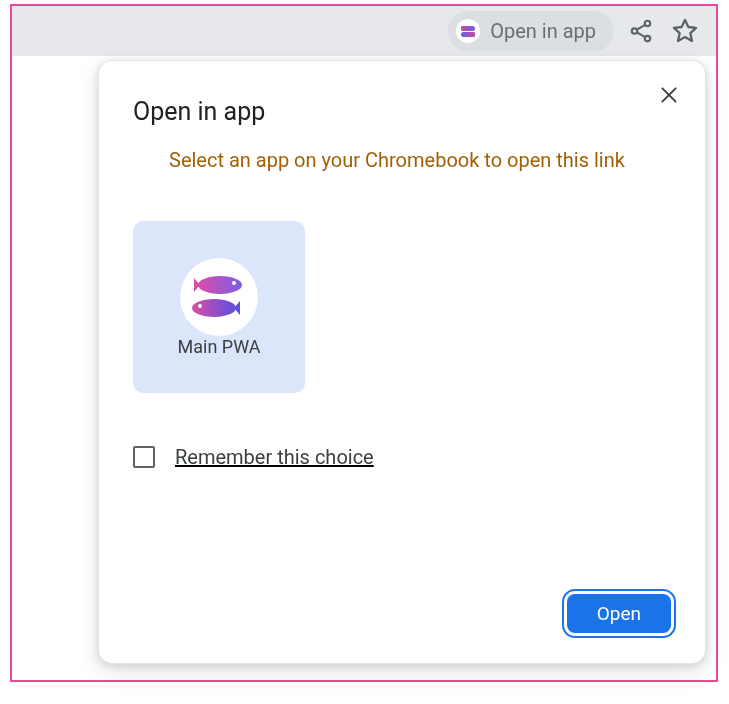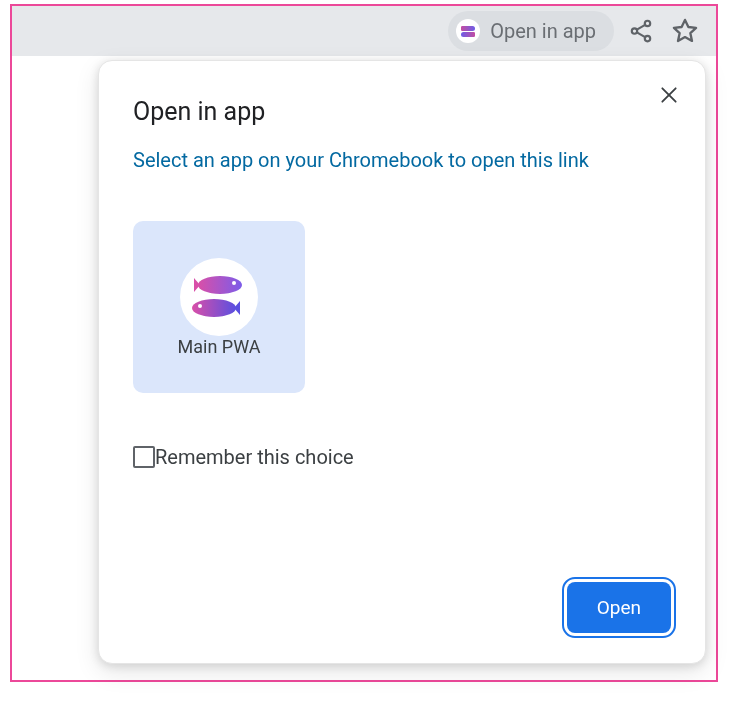--- a/index.html
+++ b/index.html
@@ -102,23 +102,24 @@
       cursor: pointer;
     }
     .dialog-title {
       font-size: 25px;
       font-weight: 400;
       color: #202124;
       margin-bottom: 20px;
     }
     .dialog-subtitle {
       font-size: 20px;
-      color: #0369a1;
+      color: #a16207;
       line-height: 1.45;
       margin-bottom: 46px;
+      margin-left: 36px;
     }
     .app-card {
       width: 172px;
       height: 172px;
       background: #dbe6fb;
       border-radius: 10px;
       display: flex;
       flex-direction: column;
       align-items: center;
       justify-content: center;
@@ -136,21 +137,23 @@
       gap: 3px;
     }
     .app-name {
       font-size: 18px;
       color: #3c4043;
     }
     .remember-row {
       margin-top: 52px;
       display: flex;
       align-items: center;
-      cursor: pointer;
+      gap: 20px;
+      cursor: pointer;
+      text-decoration: underline;
     }
     .remember-row .box {
       width: 22px;
       height: 22px;
       border: 2.5px solid #5f6368;
       border-radius: 2px;
       flex-shrink: 0;
     }
     .remember-row .label {
       font-size: 20px;
@@ -162,21 +165,21 @@
       justify-content: flex-end;
     }
     .open-btn {
       background: #1a73e8;
       color: #fff;
       border: none;
       outline: 2px solid #1a73e8;
       outline-offset: 3px;
       border-radius: 8px;
       font-size: 19px;
-      padding: 14px 30px;
+      padding: 8px 30px;
       cursor: pointer;
       font-family: inherit;
     }
     
     .fish {
       display: block;
     }
   </style>
 </head>
 <body>

